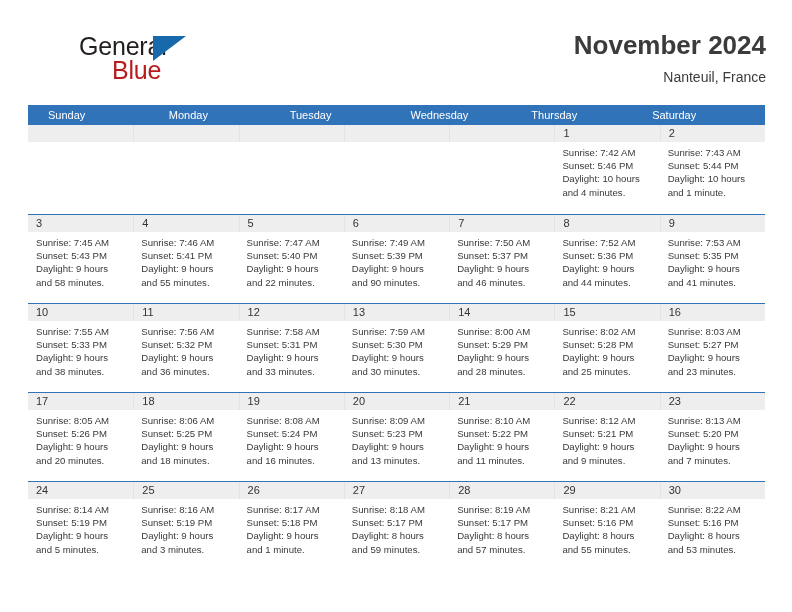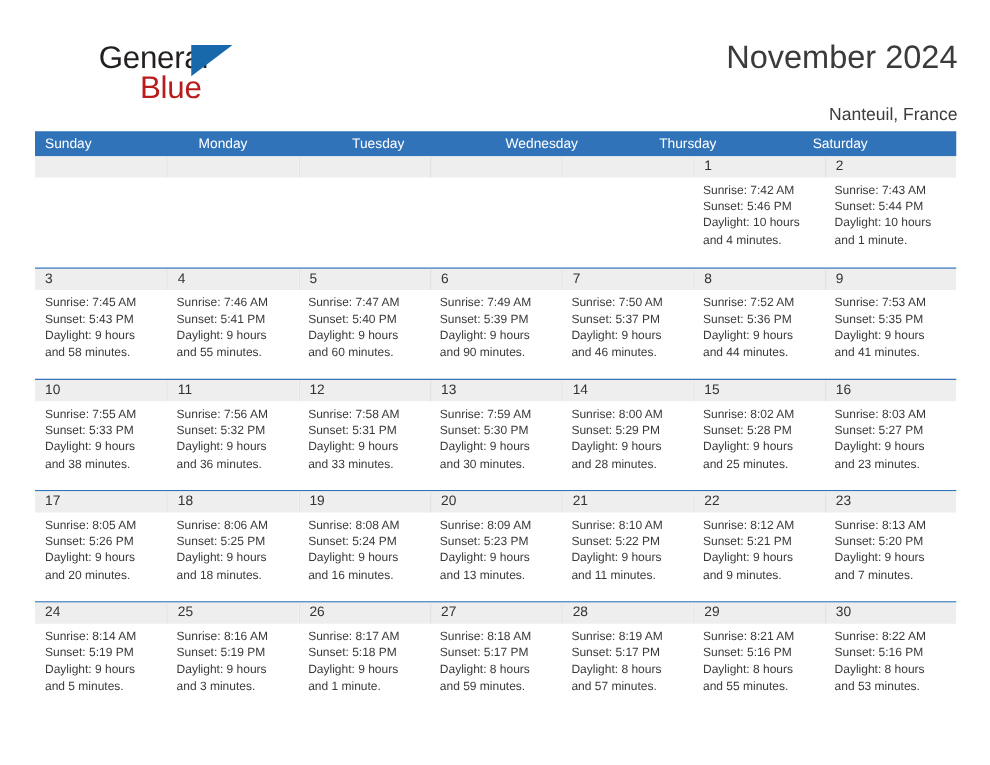--- a/index.html
+++ b/index.html
@@ -67,43 +67,44 @@
 
   .title-block {
     position: absolute;
     right: 0;
     top: 0;
     text-align: right;
   }
   .cal-title {
     font-size: 26px;
     color: #3b3b3b;
-    font-weight: normal;
+    font-weight: bold;
     line-height: 34px;
     white-space: nowrap;
   }
   .cal-subtitle {
     font-size: 14px;
     color: #3b3b3b;
     line-height: 20px;
-    margin-top: 19px;
+    margin-top: 5px;
     white-space: nowrap;
   }
 
   
   .calendar {
     position: absolute;
     left: 28px;
     top: 105px;
     width: 737px;
   }
   .dow-row {
     display: flex;
     background: #3173b9;
     height: 20px;
+    padding-left: 12px;
   }
   .dow {
     flex: 1 1 0;
     color: #ffffff;
     font-size: 11px;
     line-height: 20px;
     padding-left: 8px;
     box-sizing: border-box;
     white-space: nowrap;
     overflow: hidden;
@@ -253,21 +254,21 @@
             </div>
           </div>
           <div class="daycell">
             <div class="daynum-band">
               <span class="daynum">5</span>
             </div>
             <div class="daybody">
               <div class="dayline">Sunrise: 7:47 AM</div>
               <div class="dayline">Sunset: 5:40 PM</div>
               <div class="dayline">Daylight: 9 hours</div>
-              <div class="dayline">and 60 minutes.</div>
+              <div class="dayline">and 22 minutes.</div>
             </div>
           </div>
           <div class="daycell">
             <div class="daynum-band">
               <span class="daynum">6</span>
             </div>
             <div class="daybody">
               <div class="dayline">Sunrise: 7:49 AM</div>
               <div class="dayline">Sunset: 5:39 PM</div>
               <div class="dayline">Daylight: 9 hours</div>

